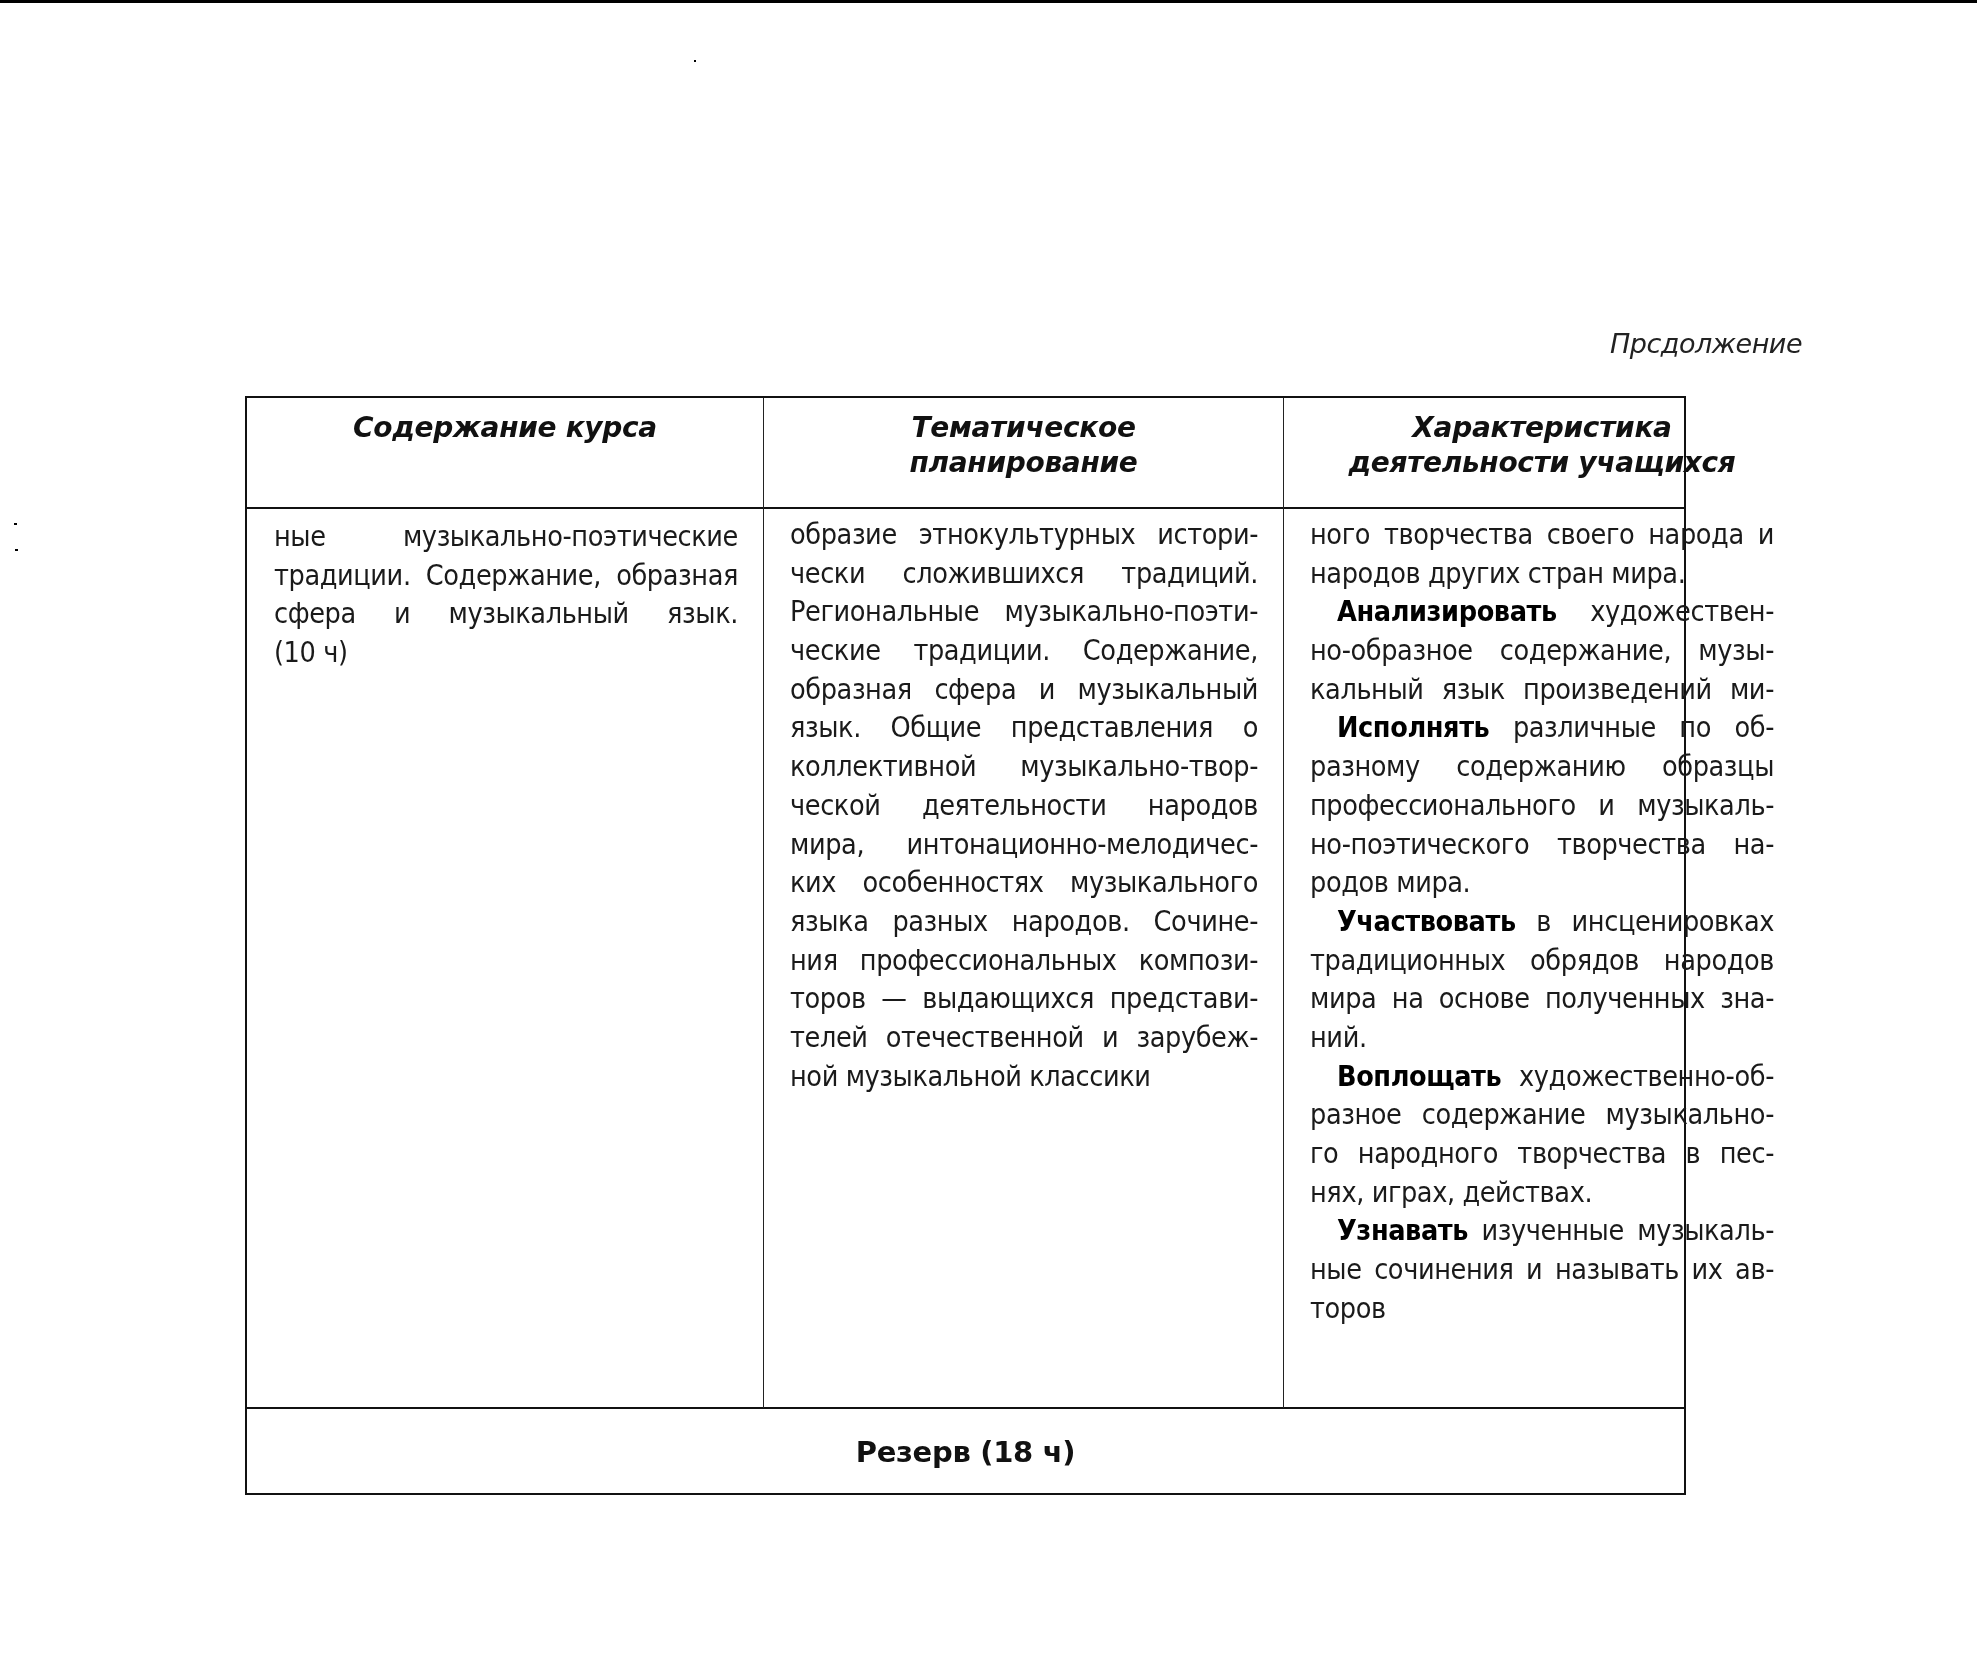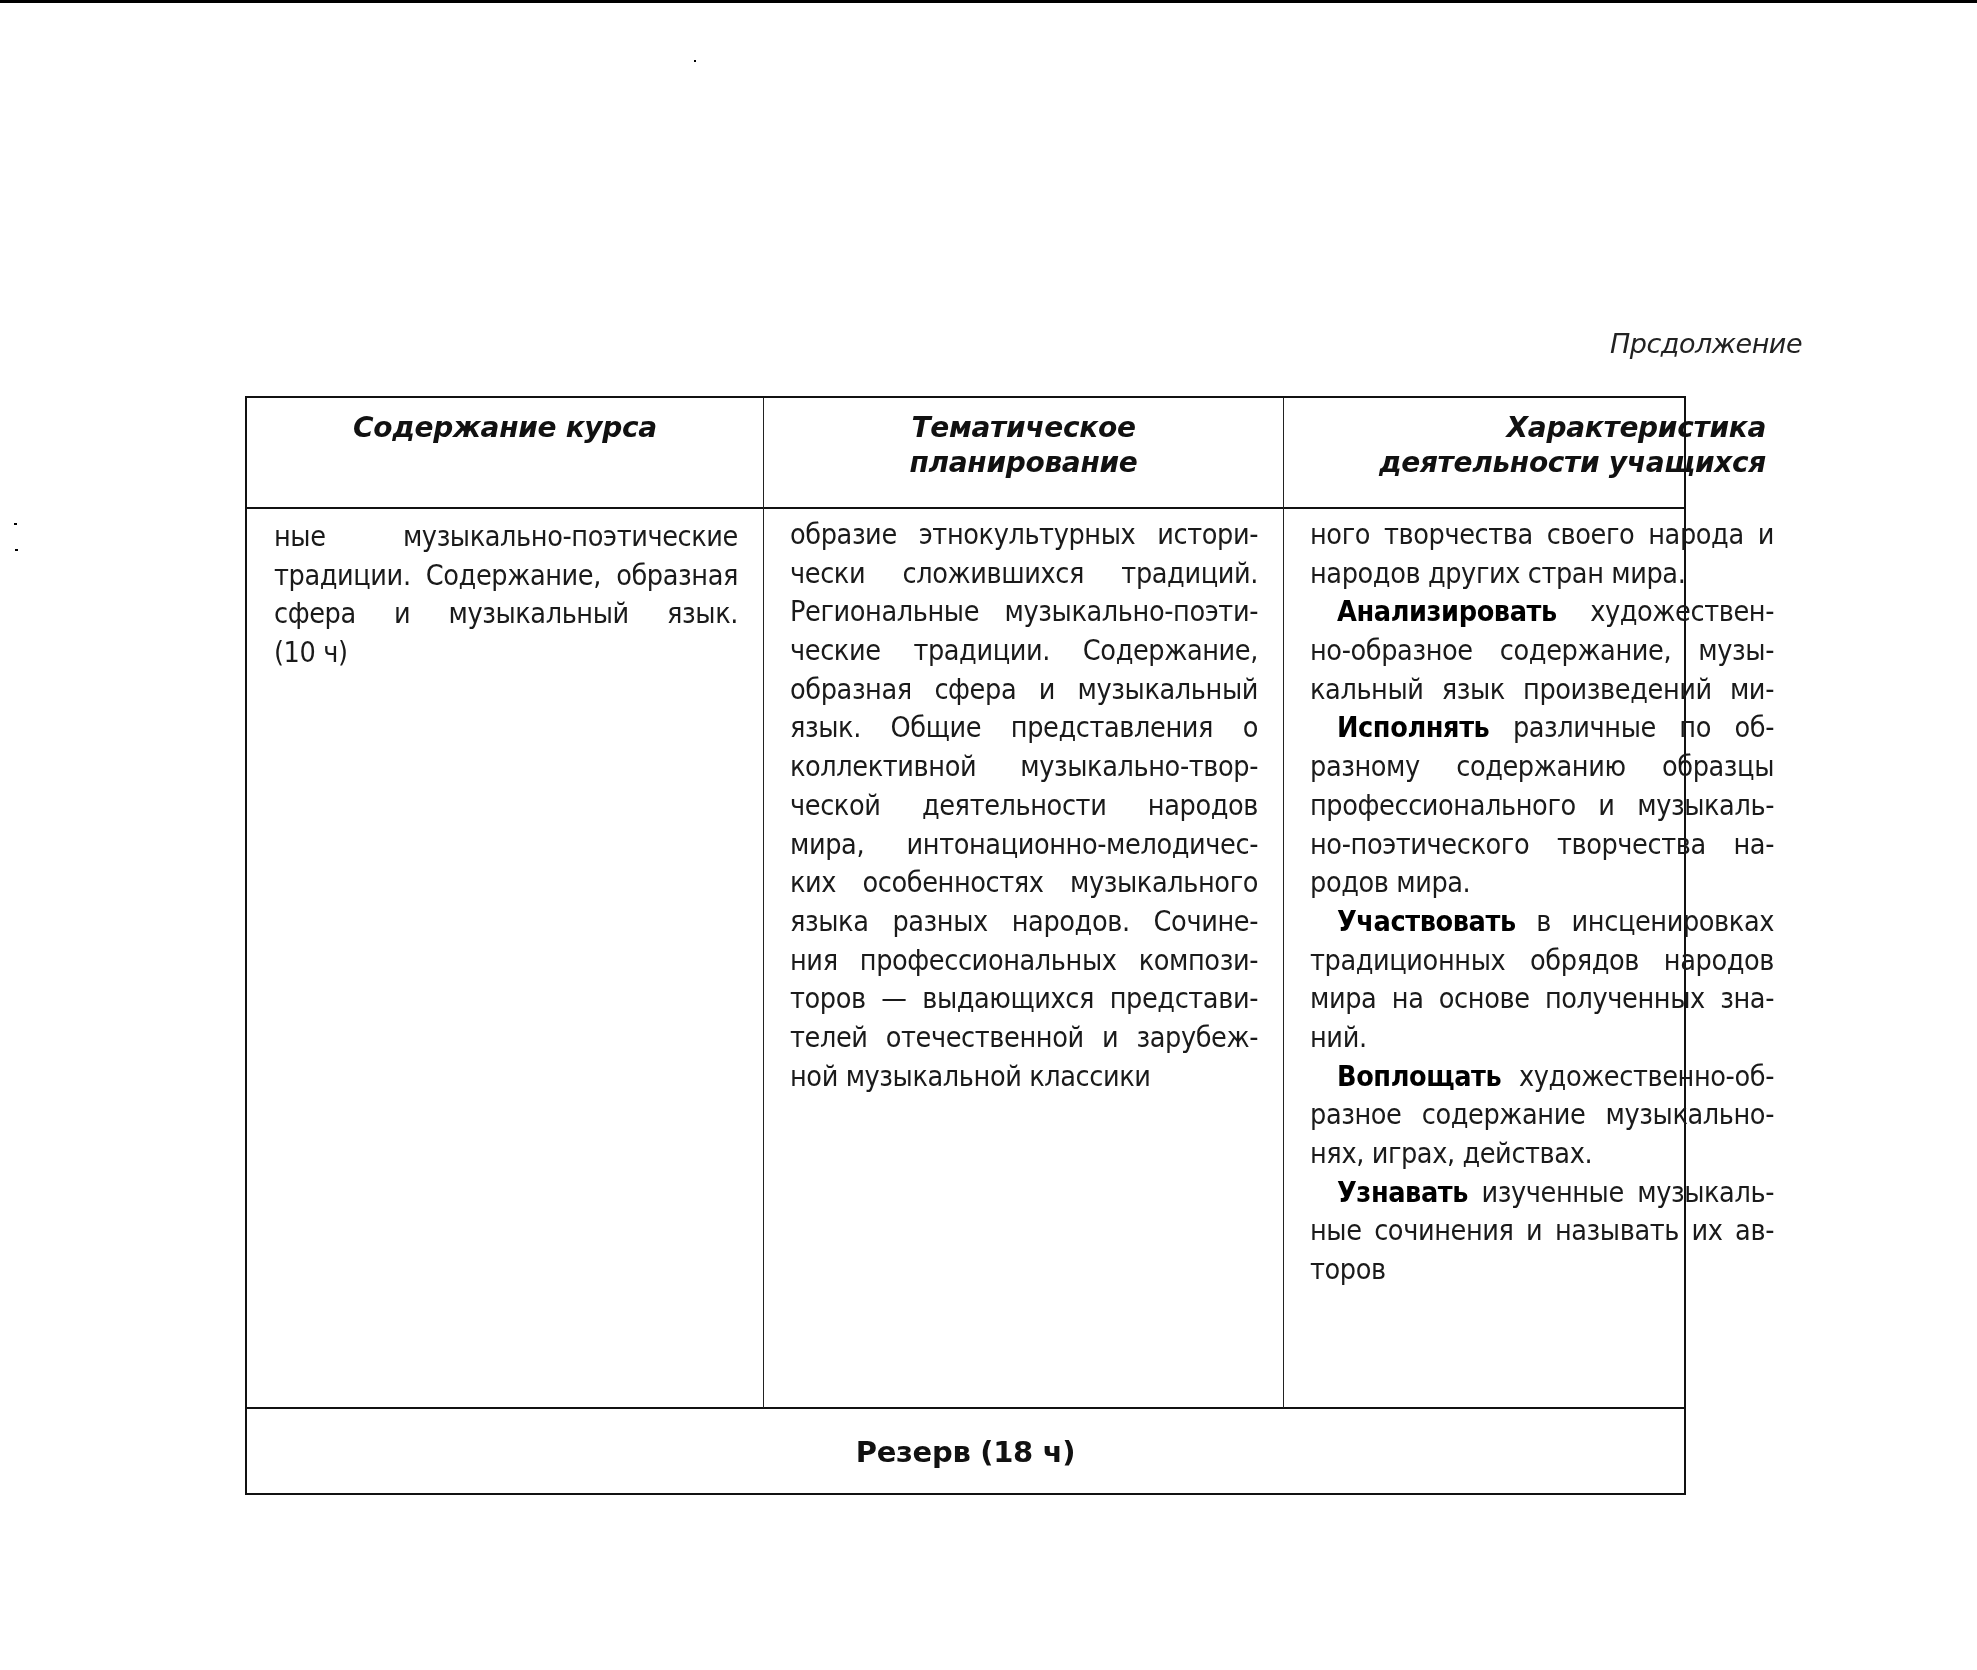--- a/index.html
+++ b/index.html
@@ -135,21 +135,21 @@
   <div class="vline" style="left:516px;top:0;height:1010px;"></div>
   <div class="vline" style="left:1036px;top:0;height:1010px;"></div>
 
   <div class="hdr" style="left:0;width:516px;">
     <span>Содержание курса</span>
   </div>
   <div class="hdr" style="left:517px;width:519px;">
     <span>Тематическое</span>
     <span>планирование</span>
   </div>
-  <div class="hdr" style="left:1003px;width:516px;align-items:flex-end;">
+  <div class="hdr" style="left:1037px;width:516px;">
     <span>Характеристика</span>
     <span>деятельности учащихся</span>
   </div>
 
   <div class="cell" style="left:27px;width:464px;top:120px;">
     <span class="ln">ные музыкально-поэтические</span>
     <span class="ln">традиции. Содержание, образная</span>
     <span class="ln">сфера и музыкальный язык.</span>
     <span class="ln last">(10 ч)</span>
   </div>
@@ -186,20 +186,21 @@
     <span class="ln">но-поэтического творчества на-</span>
     <span class="ln last">родов мира.</span>
 
     <span class="ln indent"><b>Участвовать</b><span> в инсценировках</span></span>
     <span class="ln">традиционных обрядов народов</span>
     <span class="ln">мира на основе полученных зна-</span>
     <span class="ln last">ний.</span>
 
     <span class="ln indent"><b>Воплощать</b><span> художественно-об-</span></span>
     <span class="ln">разное содержание музыкально-</span>
+    <span class="ln">го народного творчества в пес-</span>
     <span class="ln last">нях, играх, действах.</span>
 
     <span class="ln indent"><b>Узнавать</b><span> изученные музыкаль-</span></span>
     <span class="ln">ные сочинения и называть их ав-</span>
     <span class="ln last">торов</span>
   </div>
 
   <div class="footer">
     <span>Резерв (18 ч)</span>
   </div>

